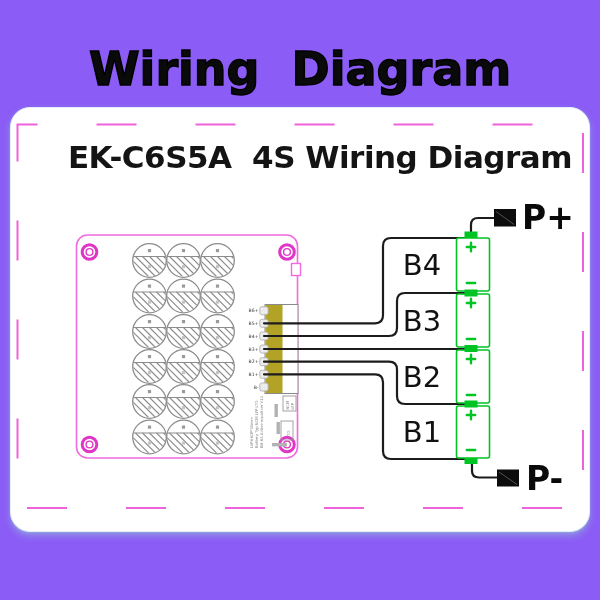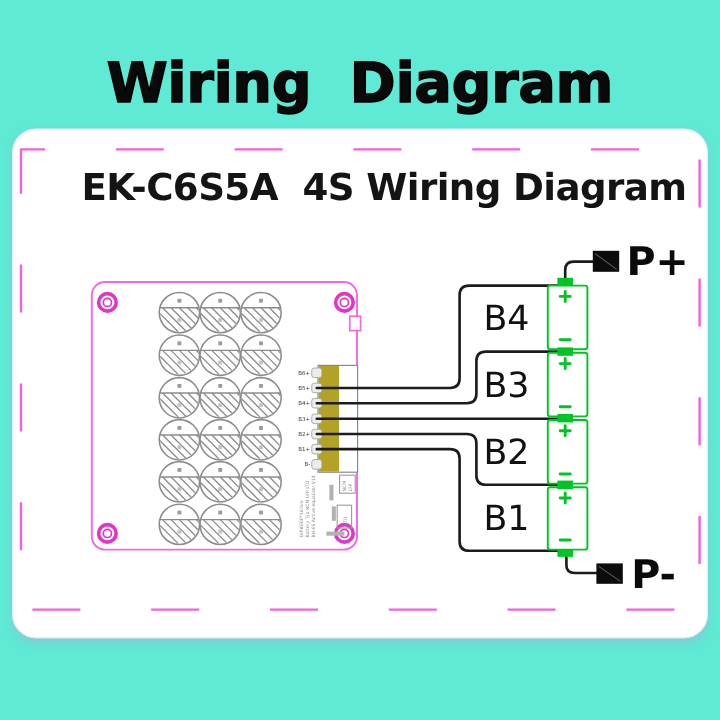--- a/index.html
+++ b/index.html
@@ -1,16 +1,16 @@
 <!DOCTYPE html>
 <html><head>
 <meta charset="utf-8">
 <style>
   html,body{margin:0;padding:0;background:#ffffff;}
-  #stage{position:relative;width:600px;height:600px;background:#5eead4;overflow:hidden;
+  #stage{position:relative;width:600px;height:600px;background:#8b5cf6;overflow:hidden;
          font-family:"DejaVu Sans","Liberation Sans",sans-serif;}
   #main-title{position:absolute;top:42px;left:0;width:600px;text-align:center;
               font-size:46px;font-weight:bold;color:#0a0a0a;white-space:pre;
               -webkit-text-stroke:1.4px #000;letter-spacing:0px;}
   #panel-card{position:absolute;left:10px;top:107px;width:578px;height:423px;
               background:#ffffff;border:1px solid #e2eef6;border-radius:20px;
               box-shadow:0 4px 7px rgba(148,190,214,.55),0 1px 2px rgba(160,200,225,.4);}
   #panel-subtitle{position:absolute;top:139px;left:0;width:600px;text-align:center;
               font-size:31px;font-weight:bold;color:#141414;white-space:pre;letter-spacing:-0.5px;margin-left:20px;}
   #diagram-svg{position:absolute;left:0;top:0;width:600px;height:600px;}

